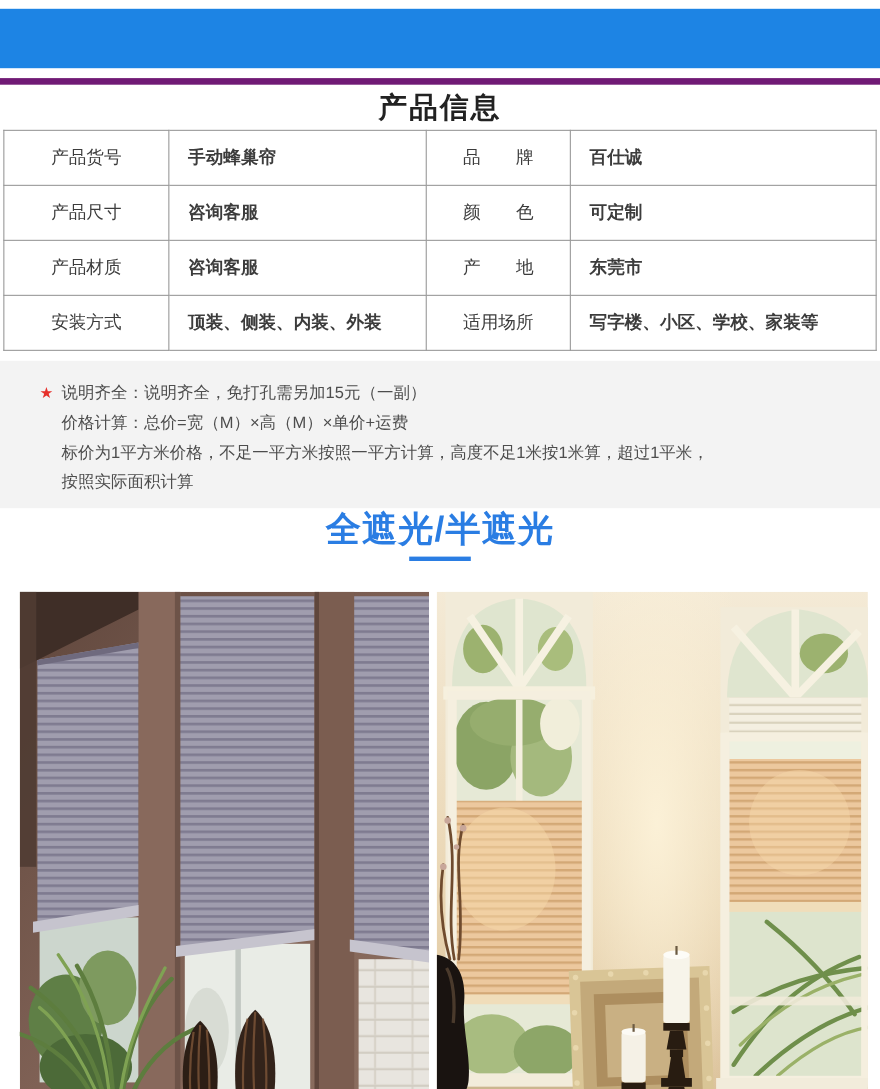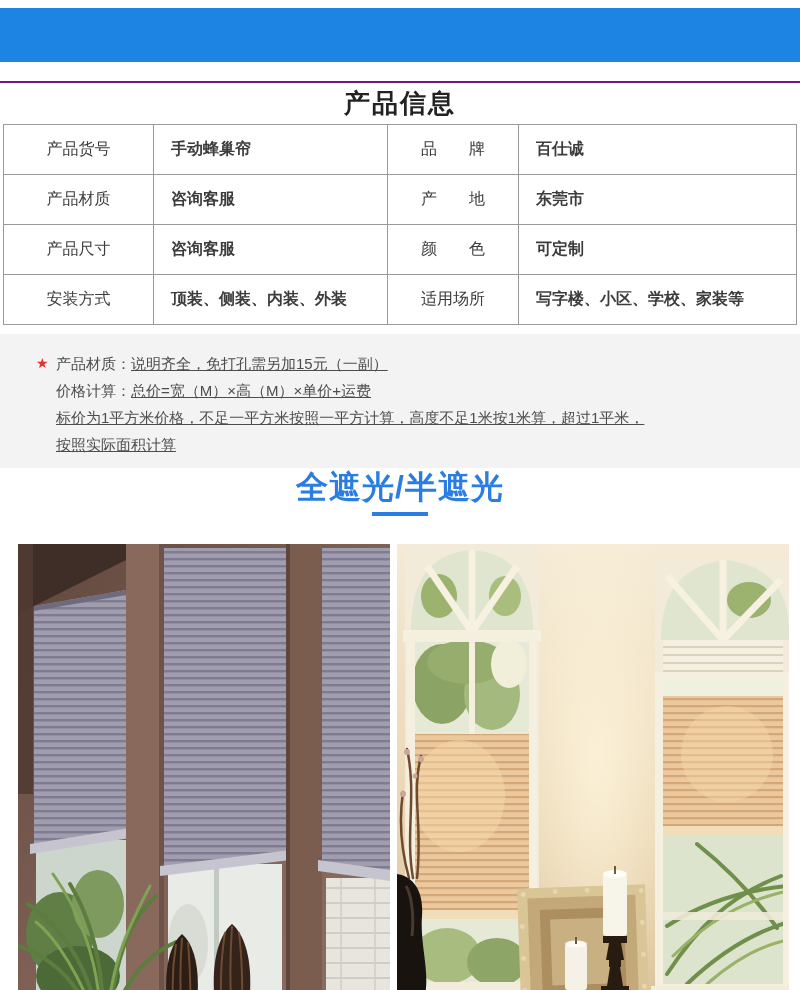--- a/index.html
+++ b/index.html
@@ -3,21 +3,21 @@
 <meta charset="utf-8">
 <style>
   * { margin:0; padding:0; box-sizing:border-box; }
   html,body { background:#fff; }
   body {
     width:800px; height:990px; margin:0 auto; overflow:hidden;
     font-family:"Liberation Sans","DejaVu Sans",sans-serif;
     color:#333;
   }
   .banner { margin-top:8px; height:54px; background:var(--banner_blue,#1d84e4); }
-  .info-section { margin-top:19px; border-top:2px solid #701a75; }
+  .info-section { margin-top:9px; border-top:6px solid #701a75; }
   .info-title {
     height:41px; line-height:41px; text-align:center;
     font-size:26px; font-weight:bold; color:#222; letter-spacing:2px;
   }
   table.product-table {
     width:794px; margin:0 3px; border-collapse:collapse; table-layout:fixed;
   }
   table.product-table td {
     border:1px solid var(--border_gray,#999); height:50px;
     font-size:16px; color:#3c3c3c; overflow:hidden; white-space:nowrap;
@@ -25,21 +25,21 @@
   td.lbl { text-align:center; }
   td.val { padding-left:17px;font-weight:bold; }
   .notes {
     margin-top:9px; background:var(--notes_bg,#f3f3f3);
     padding:16px 20px 10px 36px; height:134px;
   }
   .note-row { display:flex; font-size:15px; color:#4d4d4d; line-height:27px; }
   .note-star { width:20px; flex:none; color:var(--star_red,#e6302b); font-size:14px; }
   .note-label { flex:none; }
   .note-text { flex:1; }
-  .note-text span { display:block;text-decoration:underline; }
+  .note-text span { display:block; }
   .section-heading {
     margin-top:0; text-align:center; font-size:32px; font-weight:bold;
     color:var(--heading_blue,#2a7de3); letter-spacing:1px; line-height:38px;
   }
   .heading-underline {
     width:56px; height:4px; background:var(--heading_blue,#2a7de3);
     margin:6px auto 0;
   }
   .gallery { display:flex; margin-top:28px; padding:0 10px 0 18px; gap:7px; }
   figure { margin:0; }
@@ -64,45 +64,45 @@
         <col>
       </colgroup>
     <tbody>
       <tr>
         <td class="lbl">产品货号</td>
         <td class="val">手动蜂巢帘</td>
         <td class="lbl">品　　牌</td>
         <td class="val">百仕诚</td>
       </tr>
       <tr>
+        <td class="lbl">产品尺寸</td>
+        <td class="val">咨询客服</td>
+        <td class="lbl">颜　　色</td>
+        <td class="val">可定制</td>
+      </tr>
+      <tr>
         <td class="lbl">产品材质</td>
         <td class="val">咨询客服</td>
         <td class="lbl">产　　地</td>
         <td class="val">东莞市</td>
-      </tr>
-      <tr>
-        <td class="lbl">产品尺寸</td>
-        <td class="val">咨询客服</td>
-        <td class="lbl">颜　　色</td>
-        <td class="val">可定制</td>
       </tr>
       <tr>
         <td class="lbl">安装方式</td>
         <td class="val">顶装、侧装、内装、外装</td>
         <td class="lbl">适用场所</td>
         <td class="val">写字楼、小区、学校、家装等</td>
       </tr>
     </tbody>
   </table>
 </div>
 
 <div class="notes">
   <div class="note-row">
     <span class="note-star">★</span>
-    <span class="note-label">产品材质：</span>
+    <span class="note-label">说明齐全：</span>
     <div class="note-text">
         <span>说明齐全，免打孔需另加15元（一副）</span>
       </div>
   </div>
   <div class="note-row">
     <span class="note-star"></span>
     <span class="note-label">价格计算：</span>
     <div class="note-text">
         <span>总价=宽（M）×高（M）×单价+运费</span>
       </div>

